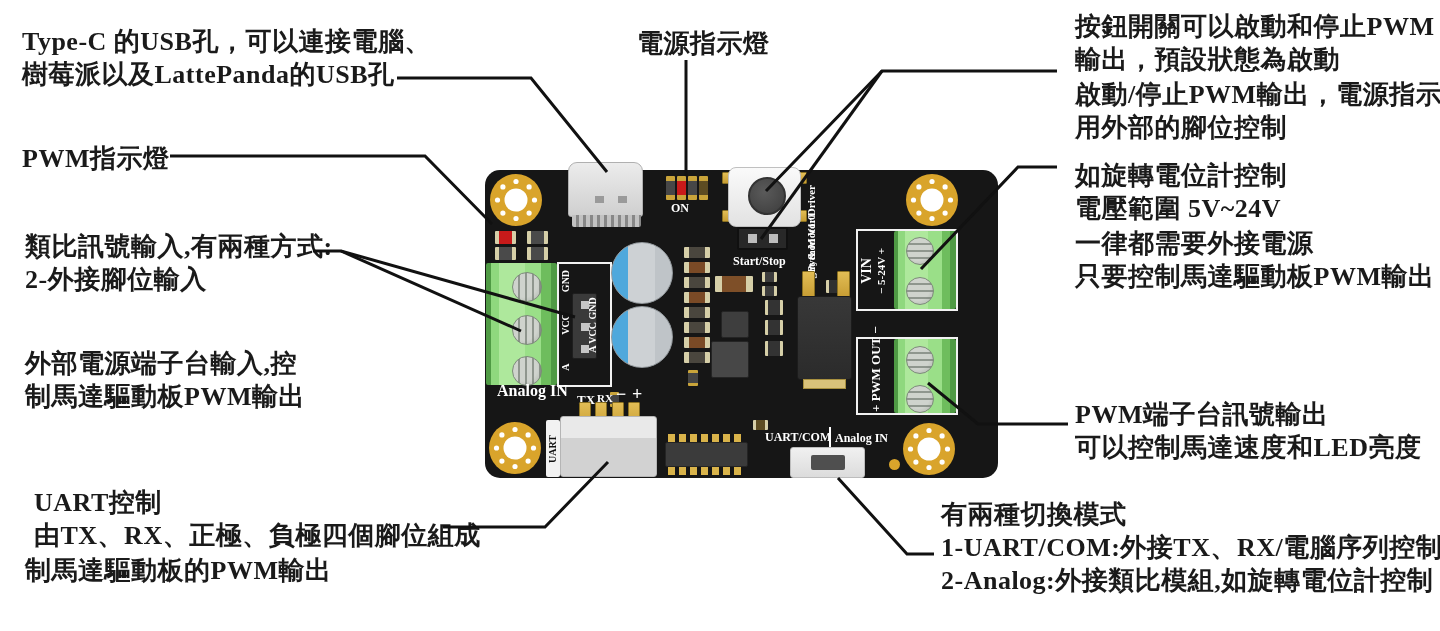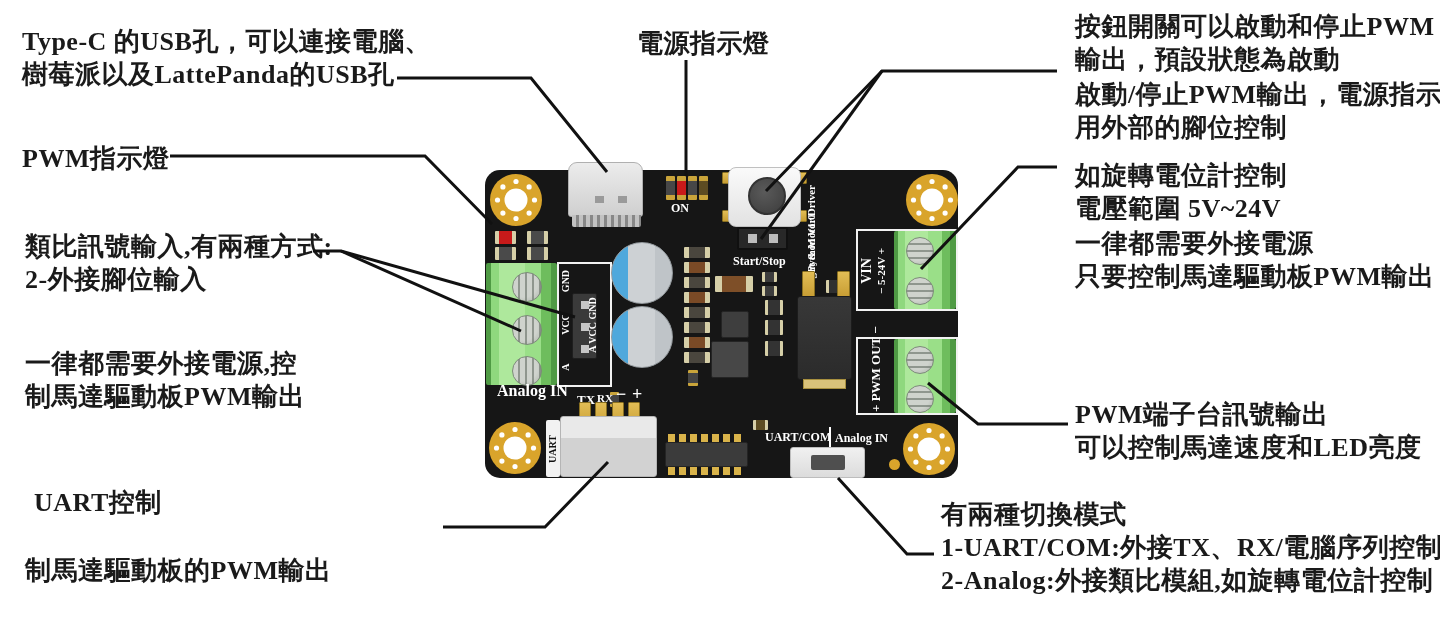--- a/index.html
+++ b/index.html
@@ -3,21 +3,21 @@
 <meta charset="utf-8">
 <style>
   html,body{margin:0;padding:0;background:#fff;}
   #canvas{position:relative;width:1440px;height:631px;background:#ffffff;overflow:hidden;
           font-family:Liberation Serif, serif;}
   
   .ann{position:absolute;color:#1a1a1a;font-size:26px;font-weight:600;line-height:33px;white-space:nowrap;letter-spacing:0.5px;}
   
   #lines{position:absolute;left:0;top:0;z-index:30;pointer-events:none;}
   
-  #board{position:absolute;left:485px;top:170px;width:473px;height:308px;background:#161616;border-radius:15px;z-index:5;}
+  #board{position:absolute;left:485px;top:170px;width:473px;height:308px;background:#161616;border-radius:15px;z-index:5;padding-left:40px;}
   #board *{position:absolute;box-sizing:border-box;}
   .sk{color:#fff;font-weight:bold;white-space:nowrap;}
   .rot{transform:rotate(-90deg);transform-origin:center;text-align:center;}
   .hole{width:52px;height:52px;}
   .greenblk{background:linear-gradient(90deg,#4f9a44 0 7%,#8fd87e 7% 18%,#aee89c 18% 55%,#9adf88 55% 78%,#6ebd5d 78% 91%,#4f9a44 91%);border-radius:2px;}
   .tbox{border:2px solid #f2f2f2;background:transparent;}
   .screw{border-radius:50%;background:
       repeating-linear-gradient(90deg,rgba(90,100,90,.0) 0 5px,rgba(90,100,90,.55) 5px 7px),
       radial-gradient(circle at 40% 40%,#cfd3cd 0 55%,#aab0a8 100%);
       border:1px solid #7d8a7a;}
@@ -53,25 +53,26 @@
   <div class="ann" style="left:22px;top:25px">
     <div>Type-C 的USB孔，可以連接電腦、</div>
     <div>樹莓派以及LattePanda的USB孔</div>
   </div>
   <div class="ann" style="left:22px;top:142px">PWM指示燈</div>
   <div class="ann" style="left:25px;top:230px">
     <div>類比訊號輸入,有兩種方式:</div>
     <div>2-外接腳位輸入</div>
   </div>
   <div class="ann" style="left:25px;top:347px">
-    <div>一律都需要外接電源,控</div>
+    <div>外部電源端子台輸入,控</div>
     <div>制馬達驅動板PWM輸出</div>
   </div>
   <div class="ann" style="left:34px;top:486px">
     <div>UART控制</div>
+    <div>由TX、RX、正極、負極四個腳位組成</div>
   </div>
   <div class="ann" style="left:25px;top:554px">
     <div>制馬達驅動板的PWM輸出</div>
   </div>
   <div class="ann" style="left:637px;top:27px">電源指示燈</div>
   <div class="ann" style="left:1075px;top:10px">
     <div>按鈕開關可以啟動和停止PWM</div>
     <div>輸出，預設狀態為啟動</div>
   </div>
   <div class="ann" style="left:1075px;top:78px">

